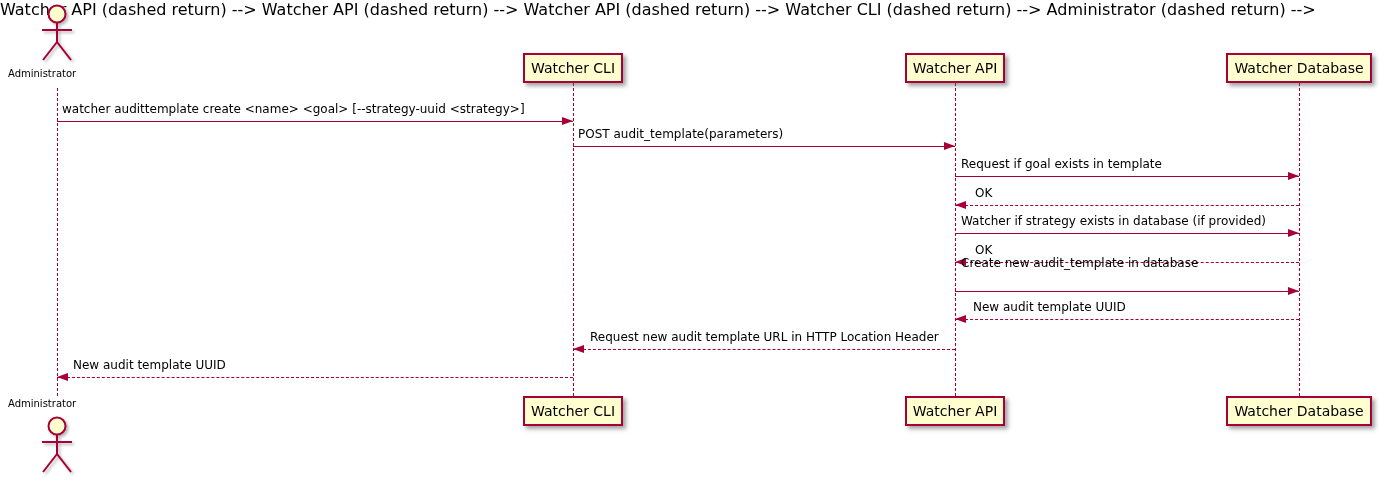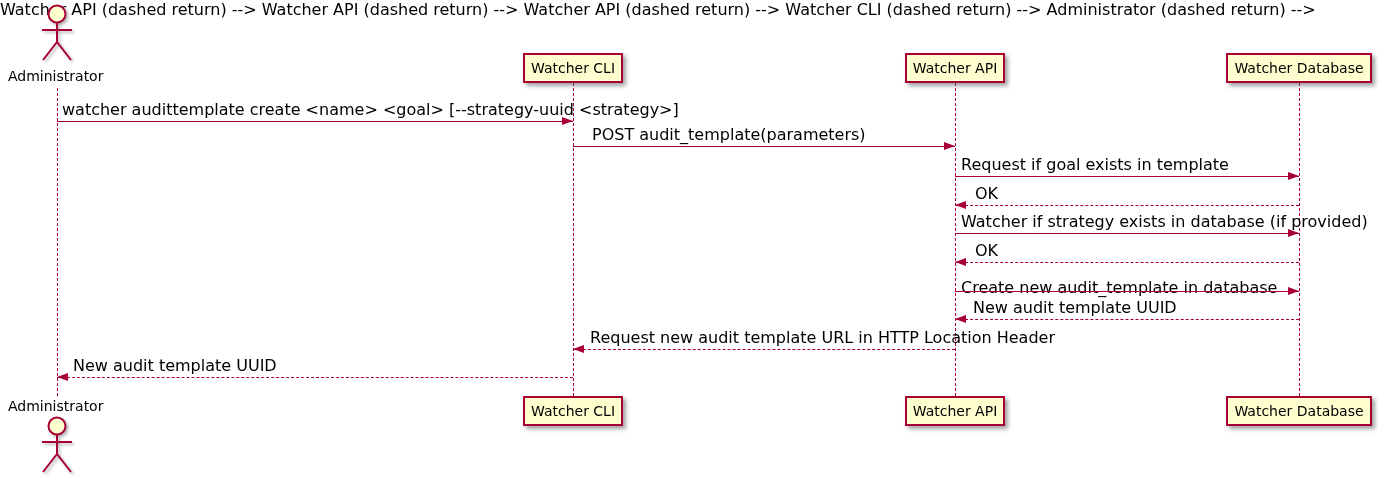--- a/index.html
+++ b/index.html
@@ -29,28 +29,28 @@
     font-size: 14px;
     color: #000000;
     white-space: nowrap;
   }
   .actor-svg {
     position: absolute;
     filter: drop-shadow(2.5px 2.5px 1.5px rgba(120,120,120,0.55));
   }
   .actor-label {
     position: absolute;
-    font-size: 14px;
+    font-size: 10px;
     color: #000000;
     white-space: nowrap;
     text-align: center;
   }
   .msg-label {
     position: absolute;
-    font-size: 16px;
+    font-size: 12px;
     line-height: 15px;
     color: #000000;
     white-space: nowrap;
   }
   .msg-line { position: absolute; height: 0; }
   .msg-line.solid  { border-top: 1px solid  #A80036; }
   .msg-line.dashed { border-top: 1px dashed #A80036; }
   .head-r {
     position: absolute; width: 0; height: 0;
     border-left: 11px solid #A80036;
@@ -89,21 +89,21 @@
   <div class="pbox" style="left:523px;  top:53px; width:96px;">Watcher CLI</div>
   <div class="pbox" style="left:905px;  top:53px; width:96px;">Watcher API</div>
   <div class="pbox" style="left:1226px; top:53px; width:142px;">Watcher Database</div>
 
   
   <div class="msg-label" style="left:62px; top:102px;">watcher audittemplate create &lt;name&gt; &lt;goal&gt; [--strategy-uuid &lt;strategy&gt;]</div>
   <div class="msg-line solid" style="left:57px; top:121px; width:516px;"></div>
   <div class="head-r" style="left:562px; top:117px;"></div>
 
   
-  <div class="msg-label" style="left:578px; top:127px;margin-left:14px;">POST audit_template(parameters)</div>
+  <div class="msg-label" style="left:578px; top:127px;">POST audit_template(parameters)</div>
   <div class="msg-line solid" style="left:573px; top:146px; width:382px;"></div>
   <div class="head-r" style="left:944px; top:142px;"></div>
 
   
   <div class="msg-label" style="left:961px; top:157px;">Request if goal exists in template</div>
   <div class="msg-line solid" style="left:955px; top:176px; width:344px;"></div>
   <div class="head-r" style="left:1288px; top:172px;"></div>
 
    Watcher API (dashed return) --&gt;
   <div class="msg-label" style="left:975px; top:186px;">OK</div>
@@ -114,21 +114,21 @@
   <div class="msg-label" style="left:961px; top:214px;">Watcher if strategy exists in database (if provided)</div>
   <div class="msg-line solid" style="left:955px; top:233px; width:344px;"></div>
   <div class="head-r" style="left:1288px; top:229px;"></div>
 
    Watcher API (dashed return) --&gt;
   <div class="msg-label" style="left:975px; top:243px;">OK</div>
   <div class="msg-line dashed" style="left:955px; top:262px; width:344px;"></div>
   <div class="head-l" style="left:955px; top:258px;"></div>
 
   
-  <div class="msg-label" style="left:961px; top:280px;">Create new audit_template in database</div>
+  <div class="msg-label" style="left:961px; top:256px;">Create new audit_template in database</div>
   <div class="msg-line solid" style="left:955px; top:291px; width:344px;"></div>
   <div class="head-r" style="left:1288px; top:287px;"></div>
 
    Watcher API (dashed return) --&gt;
   <div class="msg-label" style="left:973px; top:300px;">New audit template UUID</div>
   <div class="msg-line dashed" style="left:955px; top:319px; width:344px;"></div>
   <div class="head-l" style="left:955px; top:315px;"></div>
 
    Watcher CLI (dashed return) --&gt;
   <div class="msg-label" style="left:590px; top:330px;">Request new audit template URL in HTTP Location Header</div>

